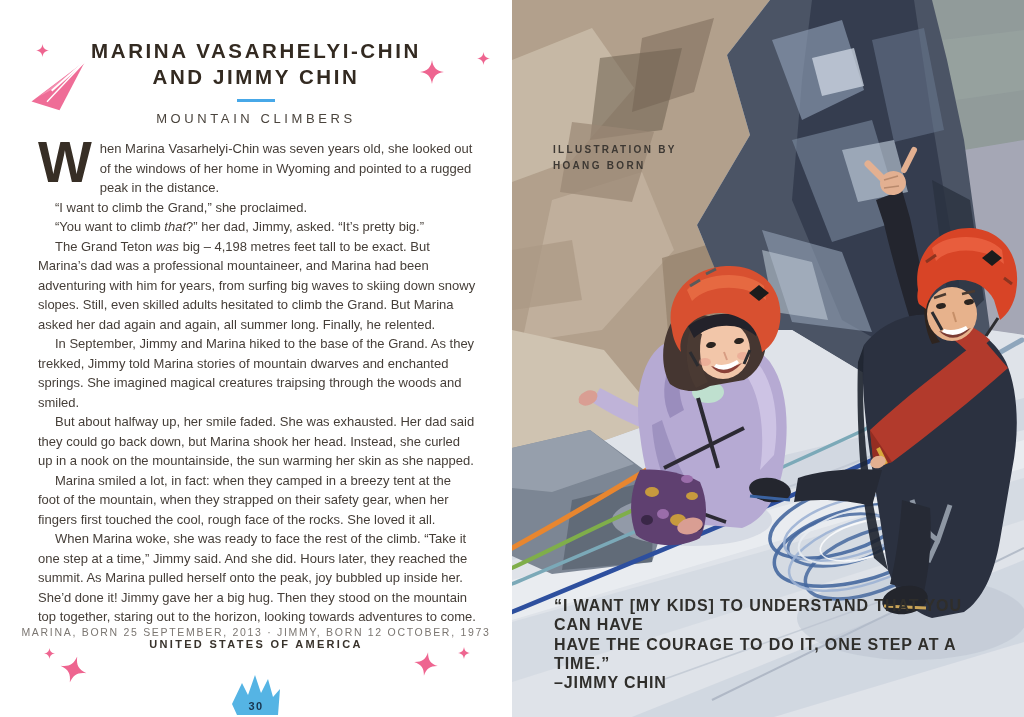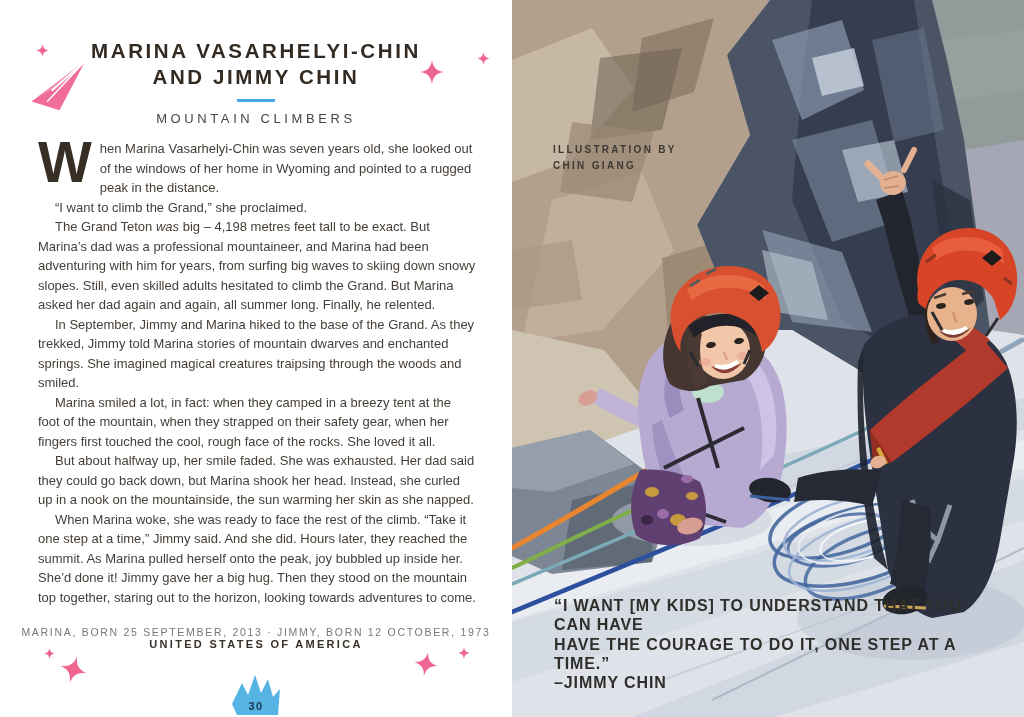--- a/index.html
+++ b/index.html
@@ -54,24 +54,25 @@
         <div>MARINA VASARHELYI-CHIN</div>
         <div>AND JIMMY CHIN</div>
       </div>
       <div class="blue-rule"></div>
       <div class="subtitle">MOUNTAIN CLIMBERS</div>
     </div>
 
     <div class="body-copy">
       <p class="first"><span class="dropcap">W</span><span>hen Marina Vasarhelyi-Chin was seven years old, she looked out of the windows of her home in Wyoming and pointed to a rugged peak in the distance.</span></p>
       <p>“I want to climb the Grand,” she proclaimed.</p>
+      <p><span>“You want to climb </span><i>that</i><span>?” her dad, Jimmy, asked. “It’s pretty big.”</span></p>
       <p><span>The Grand Teton </span><i>was</i><span> big – 4,198 metres feet tall to be exact. But Marina’s dad was a professional mountaineer, and Marina had been adventuring with him for years, from surfing big waves to skiing down snowy slopes. Still, even skilled adults hesitated to climb the Grand. But Marina asked her dad again and again, all summer long. Finally, he relented.</span></p>
       <p>In September, Jimmy and Marina hiked to the base of the Grand. As they trekked, Jimmy told Marina stories of mountain dwarves and enchanted springs. She imagined magical creatures traipsing through the woods and smiled.</p>
+      <p>But about halfway up, her smile faded. She was exhausted. Her dad said they could go back down, but Marina shook her head. Instead, she curled up in a nook on the mountainside, the sun warming her skin as she napped.</p>
       <p>Marina smiled a lot, in fact: when they camped in a breezy tent at the foot of the mountain, when they strapped on their safety gear, when her fingers first touched the cool, rough face of the rocks. She loved it all.</p>
-      <p>But about halfway up, her smile faded. She was exhausted. Her dad said they could go back down, but Marina shook her head. Instead, she curled up in a nook on the mountainside, the sun warming her skin as she napped.</p>
       <p>When Marina woke, she was ready to face the rest of the climb. “Take it one step at a time,” Jimmy said. And she did. Hours later, they reached the summit. As Marina pulled herself onto the peak, joy bubbled up inside her. She’d done it! Jimmy gave her a big hug. Then they stood on the mountain top together, staring out to the horizon, looking towards adventures to come.</p>
     </div>
 
     <div class="dateline-block">
       <div class="dateline">MARINA, BORN 25 SEPTEMBER, 2013 · JIMMY, BORN 12 OCTOBER, 1973</div>
       <div class="country">UNITED STATES OF AMERICA</div>
     </div>
 
     <svg class="deco" style="left:44px;top:648px;width:11px;height:11px;" viewBox="0 0 100 100">
         <path d="M50 0 C55 32 68 45 100 50 C68 55 55 68 50 100 C45 68 32 55 0 50 C32 45 45 32 50 0 Z" fill="#ee6590"></path>
@@ -237,21 +238,21 @@
         <path d="M406 290 C 400 254 426 227 459 228 C 492 230 510 258 504 292 C 502 304 496 314 488 320 L 482 300 C 474 284 454 276 436 282 C 424 287 416 297 414 309 L 407 304 C 405 300 405 295 406 290 Z" fill="#d84426"></path>
         <path d="M420 248 C 436 233 474 233 490 250 L 492 264 C 474 247 438 246 424 261 Z" fill="#ea6040" opacity="0.9"></path>
         <path d="M470 258 l10 -8 l10 8 l-10 8 Z" fill="#1c1c1c"></path>
         <path d="M414 262 l10 -7 M 492 278 l8 6" stroke="#8c3420" stroke-width="3" fill="none"></path>
         <path d="M420 312 L 430 330 M 486 318 L 474 336" stroke="#2c2c30" stroke-width="3" fill="none"></path>
       </g>
     </svg>
 
     <div class="credit">
       <div>ILLUSTRATION BY</div>
-      <div>CHIN GIANG</div>
+      <div>HOANG BORN</div>
     </div>
 
     <div class="quote">
       <div>“I WANT [MY KIDS] TO UNDERSTAND THAT YOU CAN HAVE</div>
       <div>HAVE THE COURAGE TO DO IT, ONE STEP AT A TIME.”</div>
       <div>–JIMMY CHIN</div>
     </div>
   </div>
 </div>
 

